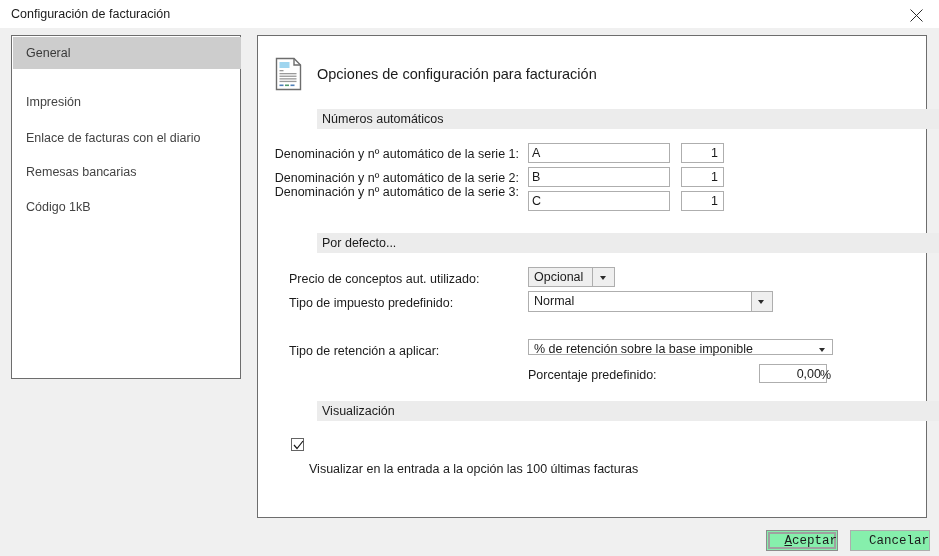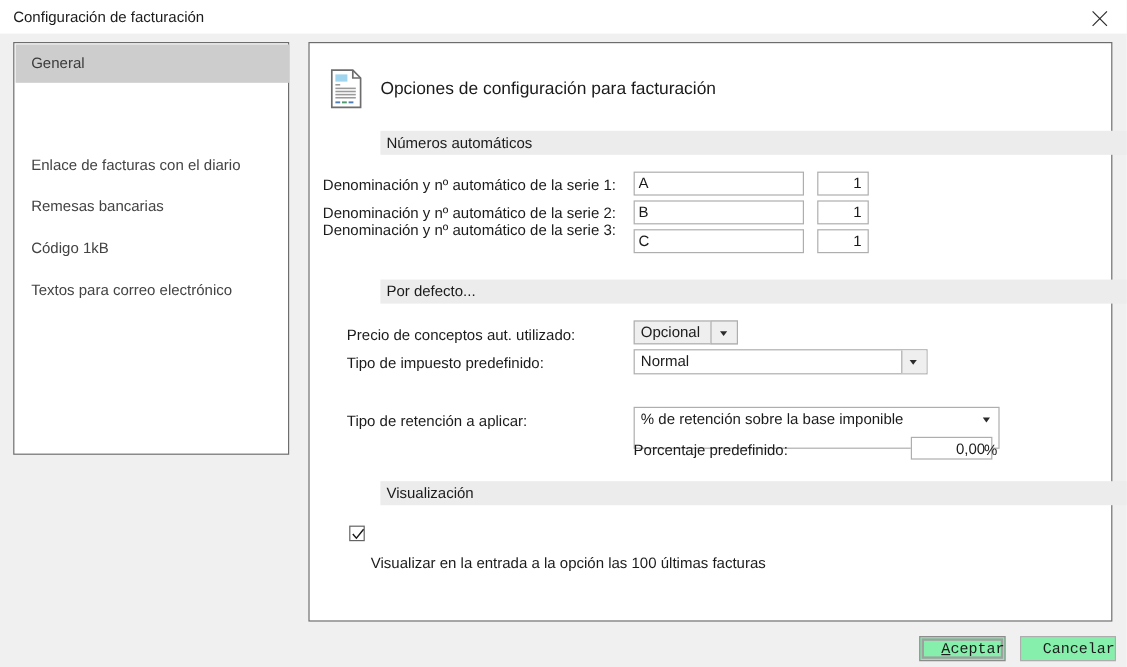--- a/index.html
+++ b/index.html
@@ -110,21 +110,21 @@
     margin-left: 43px;
   }
 
   .lbl {
     position: absolute;
     font-size: 12.5px;
     color: #1b1b1b;
     white-space: nowrap;
     line-height: 16px;
   }
-  .lbl.right { text-align: left; }
+  .lbl.right { text-align: right; }
 
   .txtbox {
     position: absolute;
     background: #ffffff;
     border: 1px solid #aeaeae;
     box-sizing: border-box;
     font-family: "Liberation Sans", sans-serif;
     font-size: 12.5px;
     color: #1b1b1b;
     padding: 0 3px;
@@ -242,24 +242,24 @@
       <svg width="13" height="13" viewBox="0 0 13 13">
         <line x1="0.5" y1="0.5" x2="12.5" y2="12.5" stroke="#2b2b2b" stroke-width="1"></line>
         <line x1="12.5" y1="0.5" x2="0.5" y2="12.5" stroke="#2b2b2b" stroke-width="1"></line>
       </svg>
     </span>
   </div>
 </div>
 
 <div class="sidebar">
   <div class="side-item selected" style="top:1px;">General</div>
+  <div class="side-item" style="top:50px;">Impresión</div>
   <div class="side-item" style="top:120px;">Remesas bancarias</div>
   <div class="side-item" style="top:86px;">Enlace de facturas con el diario</div>
   <div class="side-item" style="top:155px;">Código 1kB</div>
-  <div class="side-item" style="top:190px;">Textos para correo electrónico</div>
 </div>
 
 <div class="mainpanel">
 
   <div class="panel-head">
     <span class="doc-icon">
       <svg width="28" height="34" viewBox="0 0 28 34">
         <path d="M1.5 1.5 H19 L25.5 8 V32.5 H1.5 Z" fill="#ffffff" stroke="#6d6d6d" stroke-width="1.4"></path>
         <path d="M19 1.5 V8 H25.5" fill="none" stroke="#6d6d6d" stroke-width="1.4"></path>
         <rect x="4.5" y="5" width="10" height="6" fill="#9fd5ef"></rect>
@@ -306,21 +306,21 @@
 
   <div class="lbl" style="left:31px; top:259px;">Tipo de impuesto predefinido:</div>
   <div class="combo-white" style="left:270px; top:255px; width:245px; height:21px;">
     <span>Normal</span>
     <span class="arrowbox">
       <span class="arrow-glyph" style="left:6px; top:8px;"></span>
     </span>
   </div>
 
   <div class="lbl" style="left:31px; top:307px;">Tipo de retención a aplicar:</div>
-  <div class="combo-flat" style="left:270px; top:303px; width:305px; height:35px;">
+  <div class="combo-flat" style="left:270px; top:303px; width:305px; height:16px;">
     <span>% de retención sobre la base imponible</span>
     <span>
       <span class="arrow-glyph" style="right:7px; top:8px;"></span>
     </span>
   </div>
 
   <div class="lbl" style="left:270px; top:331px;">Porcentaje predefinido:</div>
   <input class="txtbox num" style="left: 501px; top: 328px; width: 68px; height: 19px;" value="0,00">
   <div class="lbl" style="left:562px; top:331px;">%</div>
 

